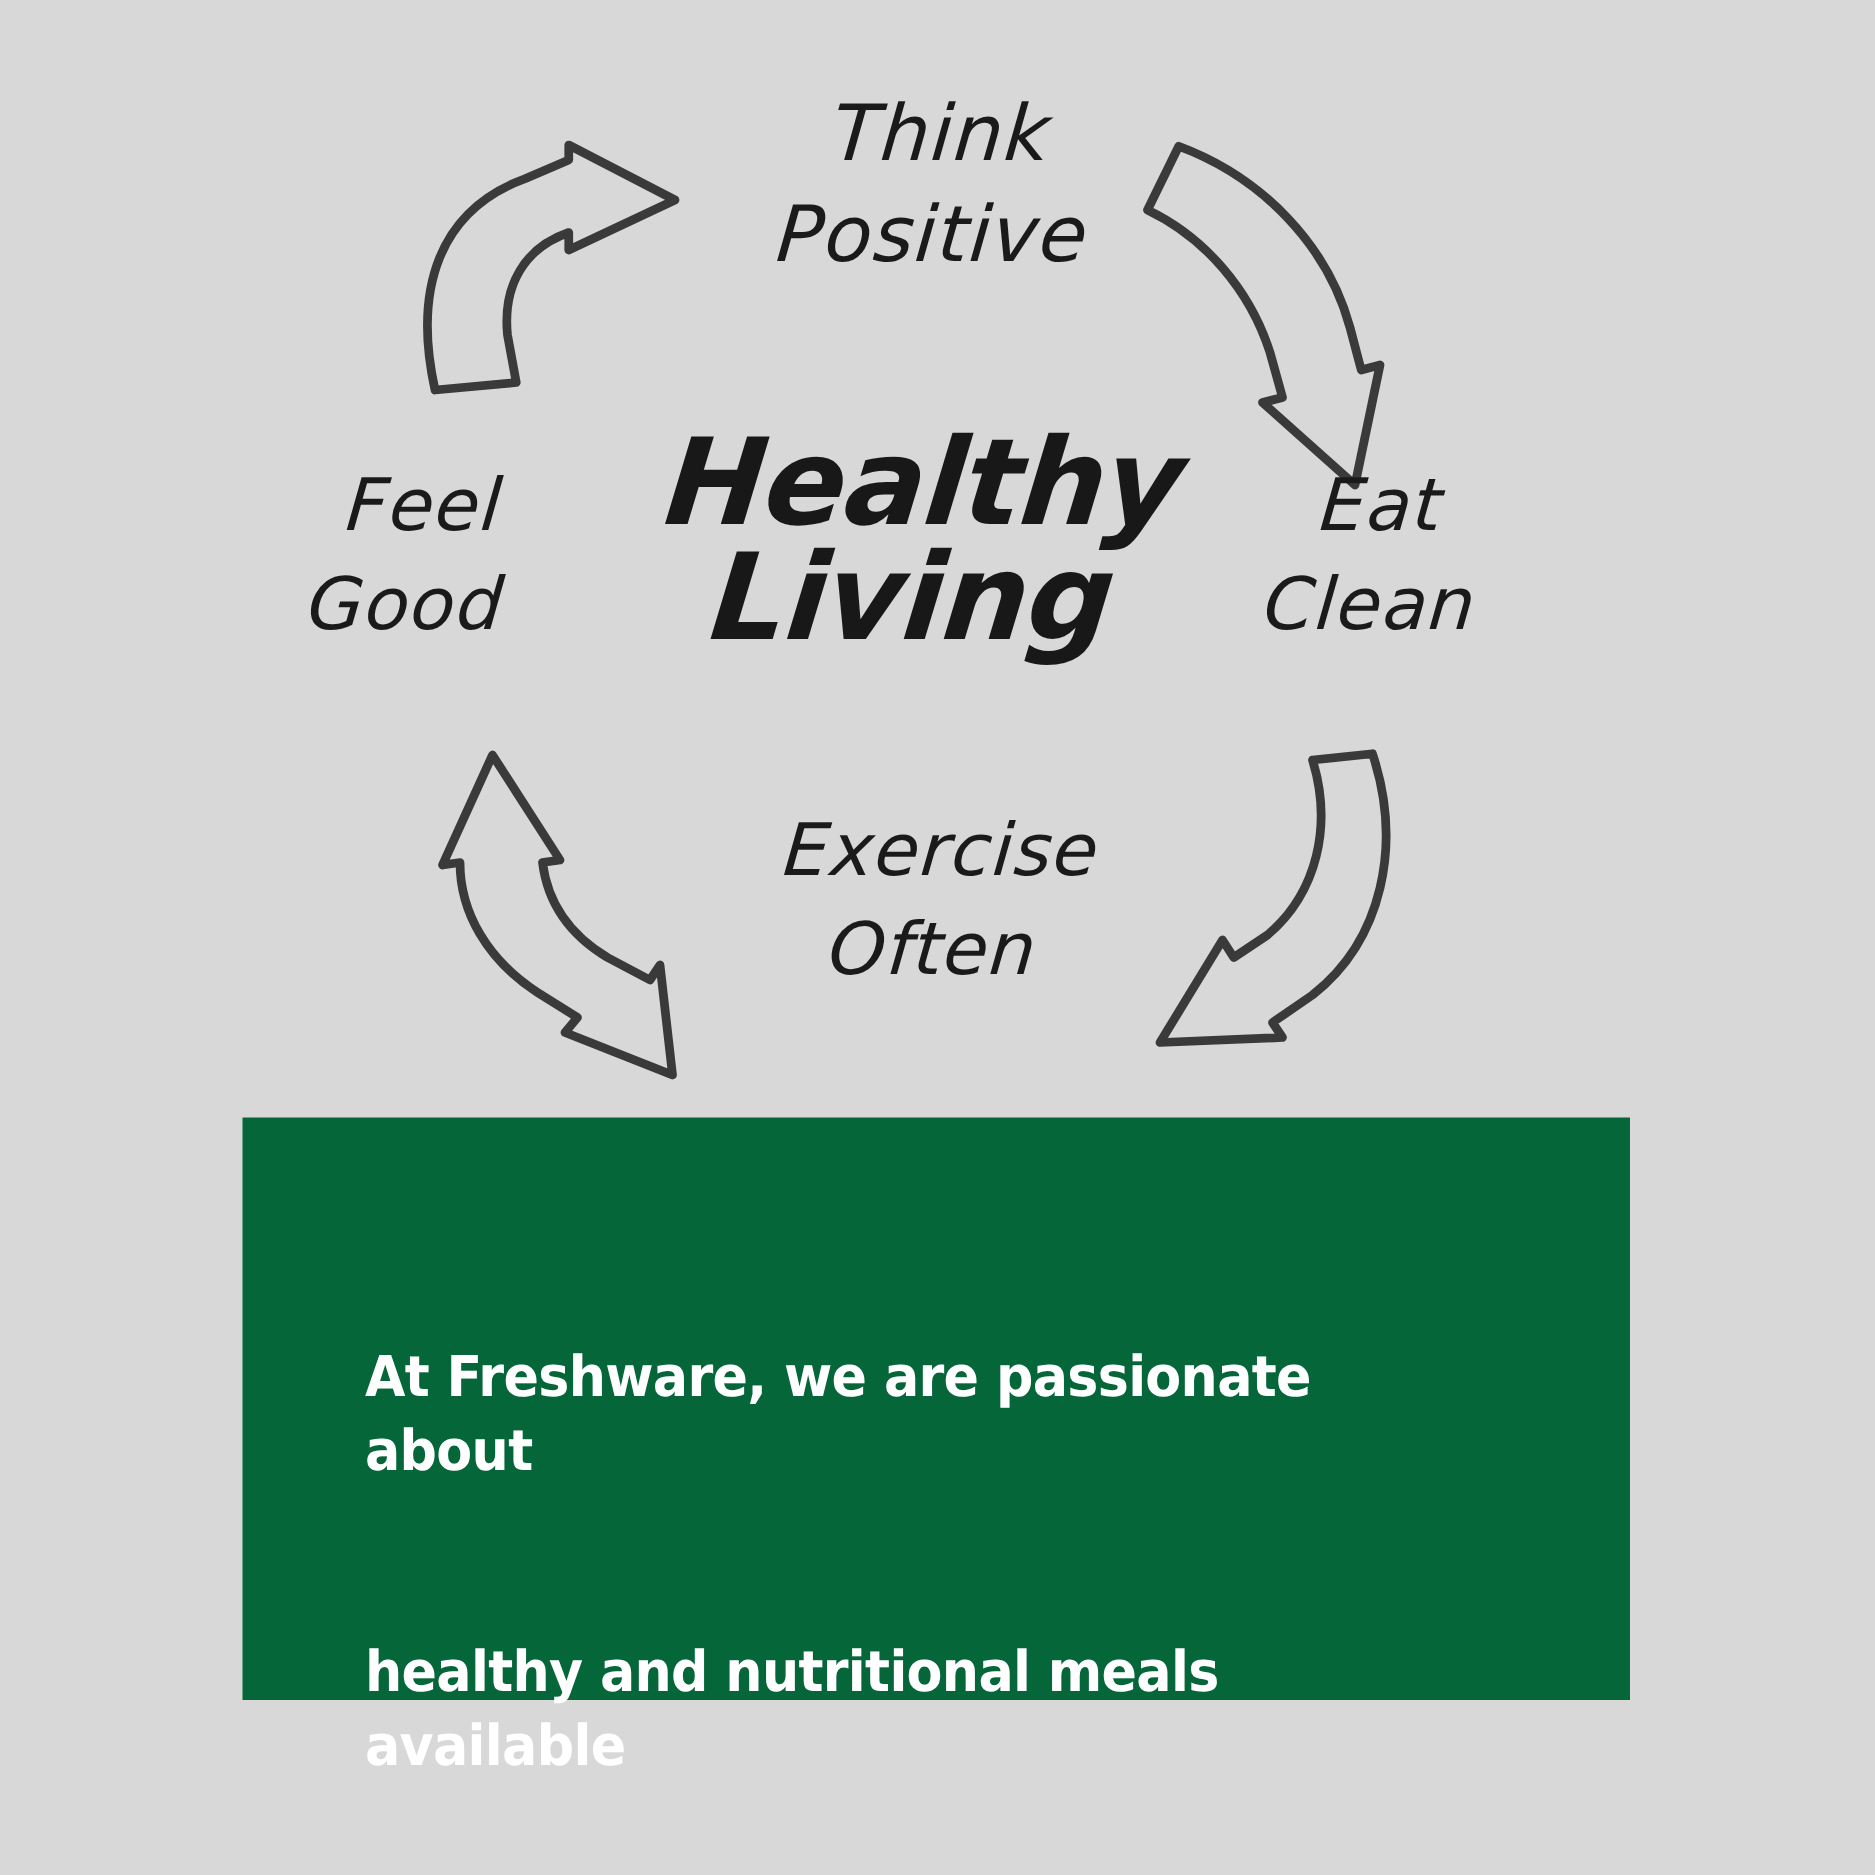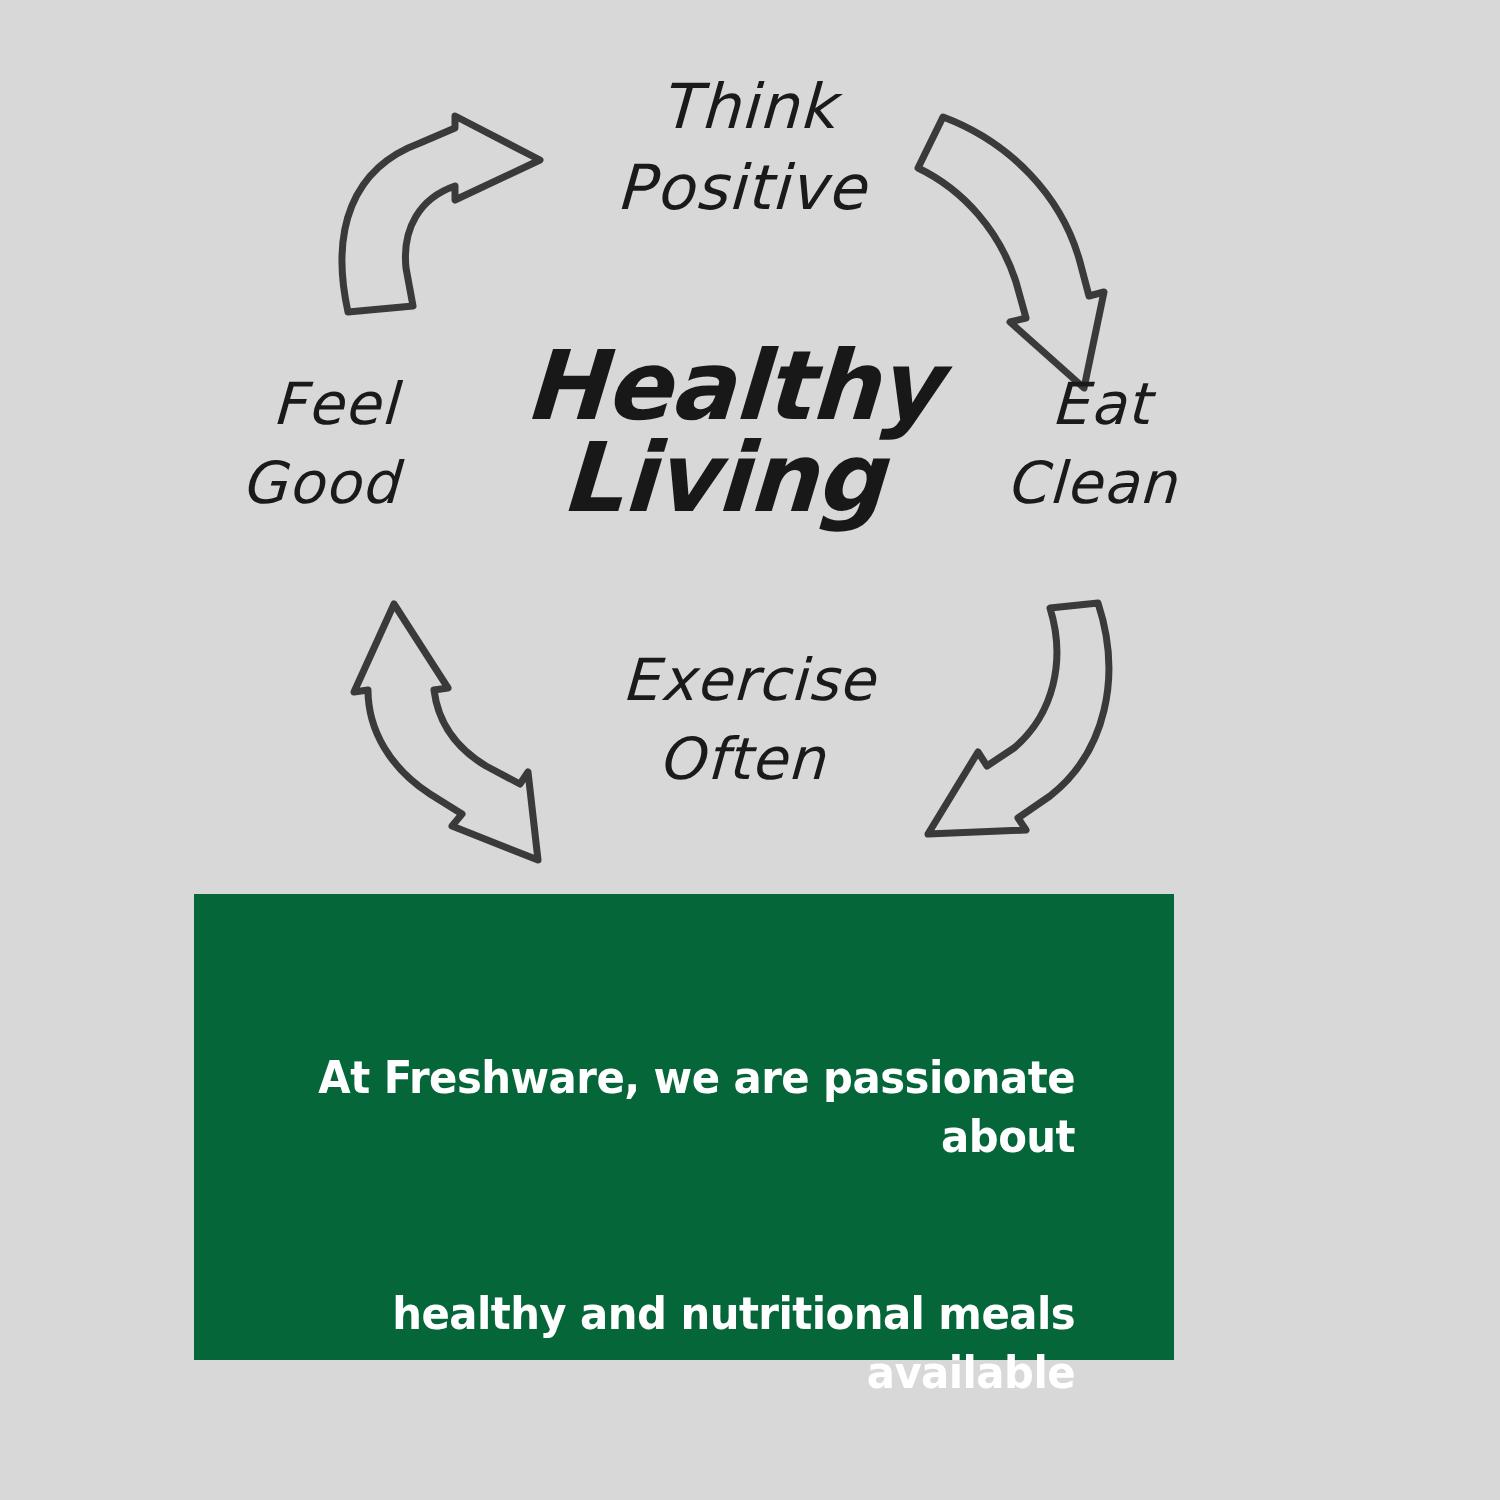--- a/index.html
+++ b/index.html
@@ -115,26 +115,25 @@
     top: 0;
     width: 1500px;
     height: 880px;
   }
 
   
   #message-panel {
     position: absolute;
     left: 194px;
     top: 894px;
-    width: 980px;
+    width: 1110px;
     height: 466px;
     background: #05663a;
     box-sizing: border-box;
-    padding: 36px 40px 0 98px;
-    text-align: right;
+    padding: 60px 40px 0 98px;
   }
   #message-text {
     color: #ffffff;
     font-family: "DejaVu Sans", sans-serif;
     font-weight: 700;
     font-size: 45px;
     line-height: 59px;
     letter-spacing: -0.6px;
     transform: scaleX(0.93);
     transform-origin: left top;

